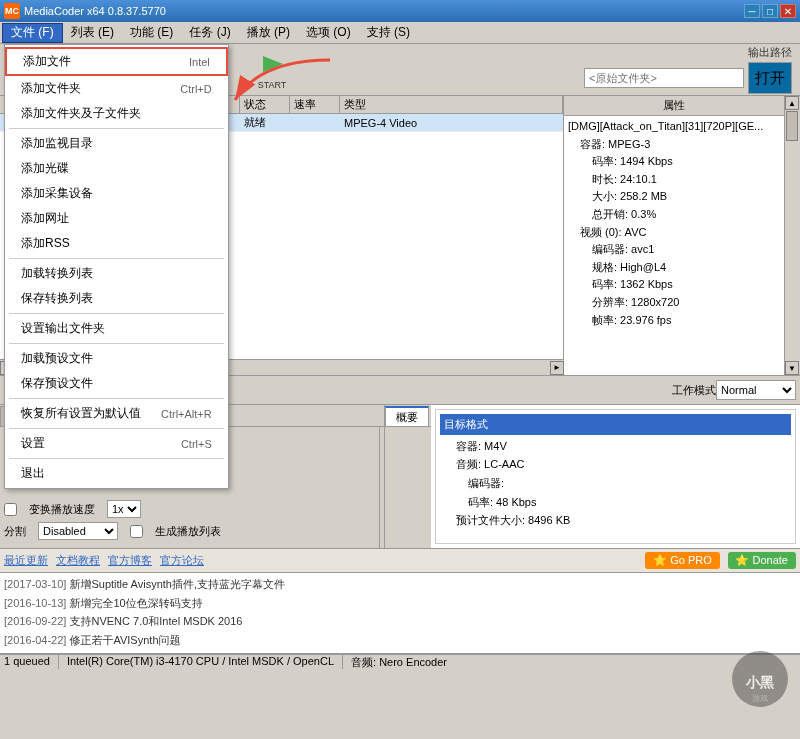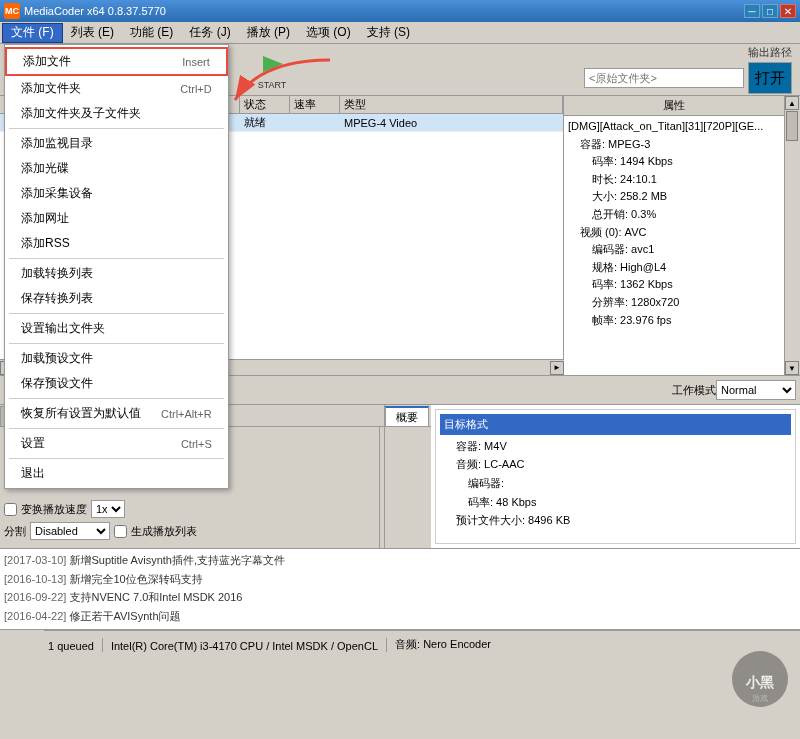--- a/index.html
+++ b/index.html
@@ -369,21 +369,21 @@
       border: 1px solid #999;
       background: white;
       font-size: 11px;
       text-align: center;
     }
     .time-sep { font-size: 11px; }
 
     .checkbox-row {
       display: flex;
       align-items: center;
-      gap: 4px;
+      gap: 12px;
       margin-bottom: 4px;
     }
     .checkbox-label { font-size: 11px; }
 
     .select-small {
       height: 18px;
       border: 1px solid #999;
       background: white;
       font-size: 11px;
     }
@@ -467,26 +467,25 @@
     }
     .news-date {
       color: #666;
     }
 
     
     .status-bar {
       background: #d4d0c8;
       height: 22px;
       display: flex;
-      align-items: flex-end;
+      align-items: flex-start;
       border-top: 1px solid #999;
       padding: 0 4px;
       gap: 8px;
       font-size: 11px;
-      margin-left: 44px;
     }
     .status-item {
       font-size: 11px;
     }
     .status-sep {
       width: 1px; height: 14px;
       background: #999;
     }
 
     
@@ -547,21 +546,21 @@
   <div class="menu-item">功能 (E)</div>
   <div class="menu-item">任务 (J)</div>
   <div class="menu-item">播放 (P)</div>
   <div class="menu-item">选项 (O)</div>
   <div class="menu-item">支持 (S)</div>
 </div>
 
 <div class="dropdown-menu">
   <div class="dropdown-item highlighted">
     <span>添加文件</span>
-    <span class="shortcut-key">Insert</span>
+    <span class="shortcut-key">Intel</span>
   </div>
   <div class="dropdown-item">
     <span>添加文件夹</span>
     <span class="shortcut-key">Ctrl+D</span>
   </div>
   <div class="dropdown-item">
     <span>添加文件夹及子文件夹</span>
   </div>
   <div class="dropdown-separator"></div>
   <div class="dropdown-item">
@@ -816,20 +815,34 @@
           <div class="tree-item indent2">编码器:</div>
           <div class="tree-item indent2">码率: 48 Kbps</div>
           <div class="tree-item indent1">预计文件大小: 8496 KB</div>
         </div>
       </div>
     </div>
   </div>
 </div>
 
 <div class="news-area">
+  <div class="news-actions">
+    <span class="news-action-link">最近更新</span>
+    <span class="news-action-link">文档教程</span>
+    <span class="news-action-link">官方博客</span>
+    <span class="news-action-link">官方论坛</span>
+    <button class="go-pro-btn">
+      <span>⭐</span>
+      <span>Go PRO</span>
+    </button>
+    <button class="donate-btn">
+      <span>⭐</span>
+      <span>Donate</span>
+    </button>
+  </div>
   <div class="news-list">
     <div class="news-item">
       <span class="news-date">[2017-03-10]</span>
       <span>新增Suptitle Avisynth插件,支持蓝光字幕文件</span>
     </div>
     <div class="news-item">
       <span class="news-date">[2016-10-13]</span>
       <span>新增完全10位色深转码支持</span>
     </div>
     <div class="news-item">

